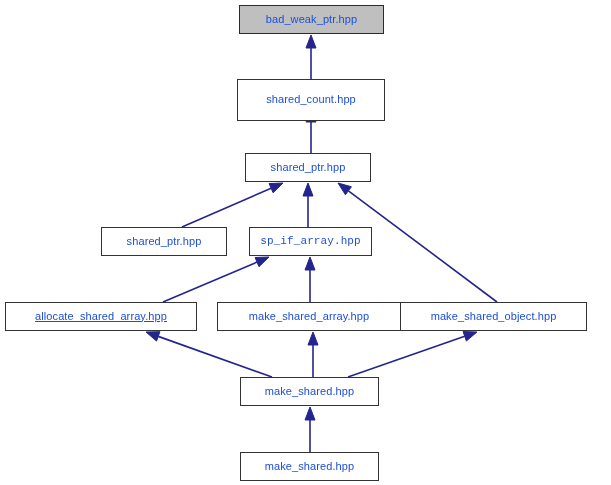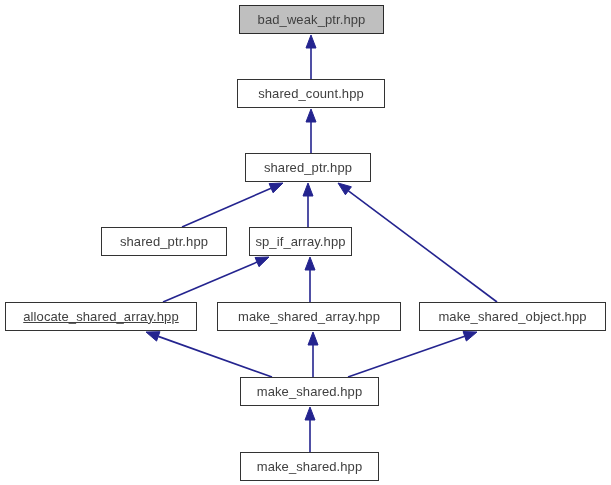--- a/index.html
+++ b/index.html
@@ -23,22 +23,22 @@
     top: 0;
     width: 611px;
     height: 485px;
     pointer-events: none;
   }
   .graph-node {
     position: absolute;
     box-sizing: border-box;
     border: 1px solid #333333;
     background: #ffffff;
-    color: #404040;
-    font-size: 13px;
+    color: #1d4ed8;
+    font-size: 11px;
     line-height: 1;
     display: flex;
     align-items: center;
     justify-content: center;
     white-space: nowrap;
     letter-spacing: 0.1px;
     z-index: 2;
   }
   .graph-node.highlighted {
     background: #bfbfbf;
@@ -98,39 +98,39 @@
       <g>
         <line x1="310" y1="452" x2="310" y2="420" stroke="#24248f" stroke-width="1.6"></line>
         <polygon points="310,407 315,420 305,420" fill="#24248f" stroke="#24248f" stroke-width="1"></polygon>
       </g>
     </svg>
 
   <div id="node-layer">
       <div class="graph-node highlighted" style="left: 239px; top: 5px; width: 145px; height: 29px;">
         <span class="node-label">bad_weak_ptr.hpp</span>
       </div>
-      <div class="graph-node" style="left: 237px; top: 79px; width: 148px; height: 29px; text-align: center;">
+      <div class="graph-node" style="left: 237px; top: 79px; width: 148px; height: 42px; text-align: center;">
         <span class="node-label">shared_count.hpp</span>
       </div>
       <div class="graph-node" style="left: 245px; top: 153px; width: 126px; height: 29px;">
         <span class="node-label">shared_ptr.hpp</span>
       </div>
       <div class="graph-node" style="left: 101px; top: 227px; width: 126px; height: 29px;">
         <span class="node-label">shared_ptr.hpp</span>
       </div>
-      <div class="graph-node" style="left: 249px; top: 227px; width: 103px; height: 29px;">
+      <div class="graph-node" style="left: 249px; top: 227px; width: 123px; height: 29px; font-family: Liberation Mono, monospace;">
         <span class="node-label">sp_if_array.hpp</span>
       </div>
       <div class="graph-node" style="left: 5px; top: 302px; width: 192px; height: 29px; text-decoration: underline;">
         <span class="node-label">allocate_shared_array.hpp</span>
       </div>
       <div class="graph-node" style="left: 217px; top: 302px; width: 184px; height: 29px; align-items: center;">
         <span class="node-label">make_shared_array.hpp</span>
       </div>
-      <div class="graph-node" style="left: 419px; top: 302px; width: 187px; height: 29px;">
+      <div class="graph-node" style="left: 400px; top: 302px; width: 187px; height: 29px;">
         <span class="node-label">make_shared_object.hpp</span>
       </div>
       <div class="graph-node" style="left: 240px; top: 377px; width: 139px; height: 29px;">
         <span class="node-label">make_shared.hpp</span>
       </div>
       <div class="graph-node" style="left: 240px; top: 452px; width: 139px; height: 29px;">
         <span class="node-label">make_shared.hpp</span>
       </div>
     </div>
 

